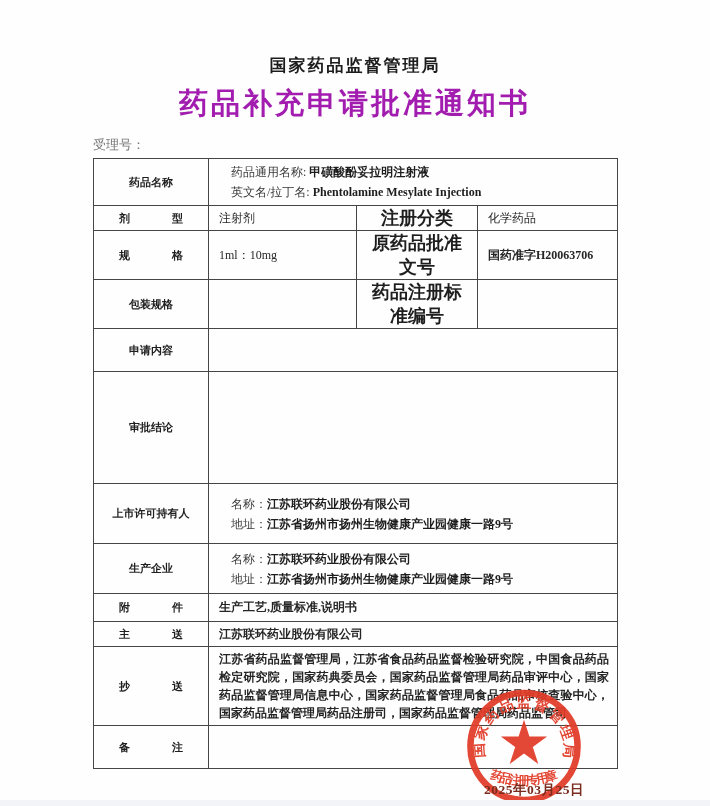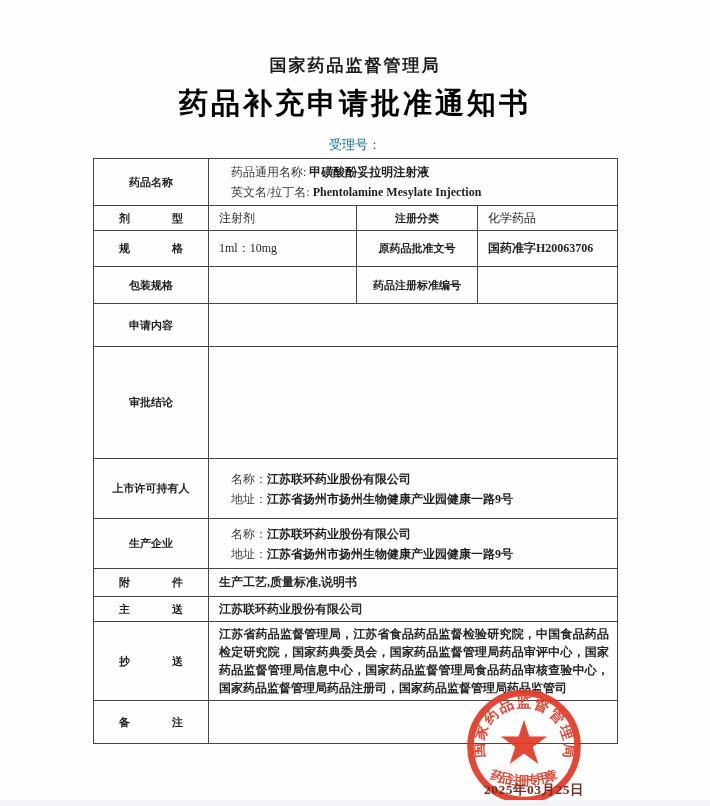--- a/index.html
+++ b/index.html
@@ -14,45 +14,45 @@
   .page { position: absolute; inset: 0; background: #fefefe; text-decoration: underline; }
 
   .agency {
     position: absolute; top: 54px; left: 0; width: 710px;
     text-align: center; font-size: 17px; font-weight: 700;
     letter-spacing: 2px; color: #1c1c1c;
   }
   .doc-title {
     position: absolute; top: 84px; left: 0; width: 710px;
     text-align: center; font-size: 29px; font-weight: 600;
-    letter-spacing: 3px; color: #000000;
+    letter-spacing: 3px; color: #a21caf;
   }
   .meta-row {
     position: absolute; top: 136px; left: 93px; width: 524px;
-    display: flex; justify-content: center;
-    font-size: 13px; color: #0369a1;
+    display: flex; justify-content: flex-start;
+    font-size: 13px; color: #737373;
   }
   .meta-row b { font-weight: 700; }
 
   table.doc-table {
     position: absolute; top: 158px; left: 93px; width: 524px;
     border-collapse: collapse; table-layout: fixed;
     font-size: 12px; color: #262626;
   }
   .doc-table td {
     border: 1px solid #454545;
     vertical-align: middle;
     overflow: hidden;
   }
   td.lab {
     text-align: center; font-weight: 700; font-size: 11px; color: #1e1e1e;
     padding: 0 4px;
   }
   td.hdr {
-    text-align: center; font-weight: 700; font-size: 11px; color: #1e1e1e;
+    text-align: center; font-weight: 700; font-size: 18px; color: #1e1e1e;
     padding: 0 12px;
   }
   td.val { padding: 3px 8px 3px 10px; }
   td.val.strong { font-weight: 600; }
   .spread {
     display: inline-flex; justify-content: space-between; width: 64px;
   }
   .spread i { font-style: normal; }
   .twoline div { line-height: 20px; white-space: nowrap; margin-left: 12px; }
   .plain { font-weight: 400; color: #3a3a3a; }

